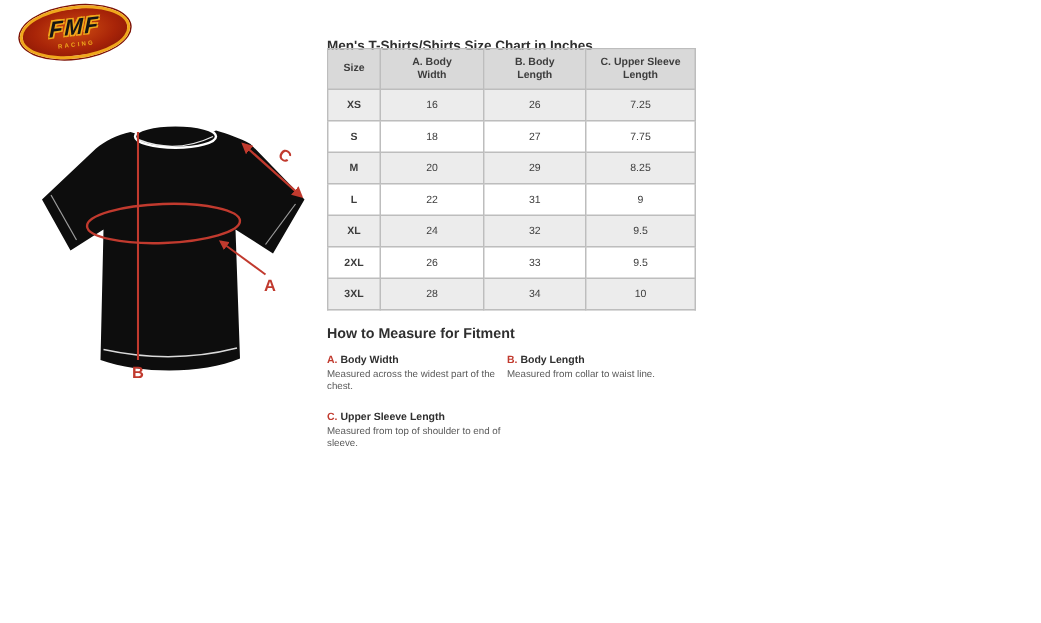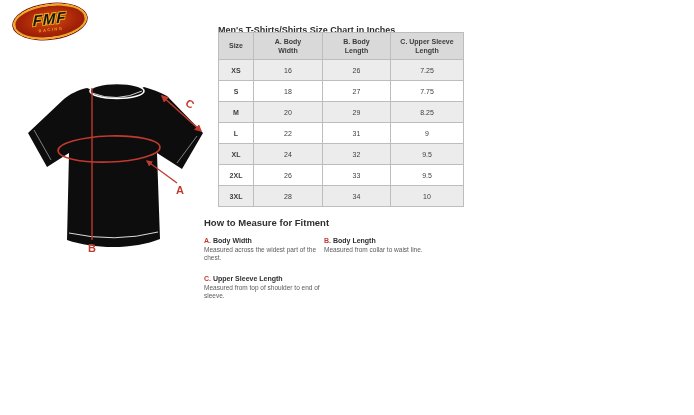--- a/index.html
+++ b/index.html
@@ -43,21 +43,21 @@
   .size-table th,.size-table td{border:1px solid var(--table-border);text-align:center;vertical-align:middle;}
   .size-table th{background:var(--table-header-bg);height:27px;font-weight:bold;
     white-space:pre-line;line-height:1.35;padding:2px 1px;}
   .size-table td{height:21px;}
   .size-table td:first-child{font-weight:bold;}
   .size-table tbody tr:nth-child(odd){background:var(--table-row-alt-bg);}
   .size-table tbody tr:nth-child(even){background:#fff;}
   .col-size{width:35px;}.col-a{width:69px;}.col-b{width:68px;}.col-c{width:73px;}
 
   
-  .fitment{position:absolute;left:204px;top:217px;width:260px;}
+  .fitment{position:absolute;left:218px;top:217px;width:260px;}
   .fitment-title{font-size:9.5px;font-weight:bold;color:#2f2f2f;margin-bottom:9px;}
   .fit-grid{display:grid;grid-template-columns:120px auto;row-gap:13px;}
   .fit-label{font-size:7px;font-weight:bold;color:#2f2f2f;margin-bottom:2px;}
   .fit-label .red{color:var(--accent-red);}
   .fit-desc{font-size:6.5px;color:#5a5a5a;line-height:1.25;}
 </style>
 </head>
 <body>
 
 <div id="page">

